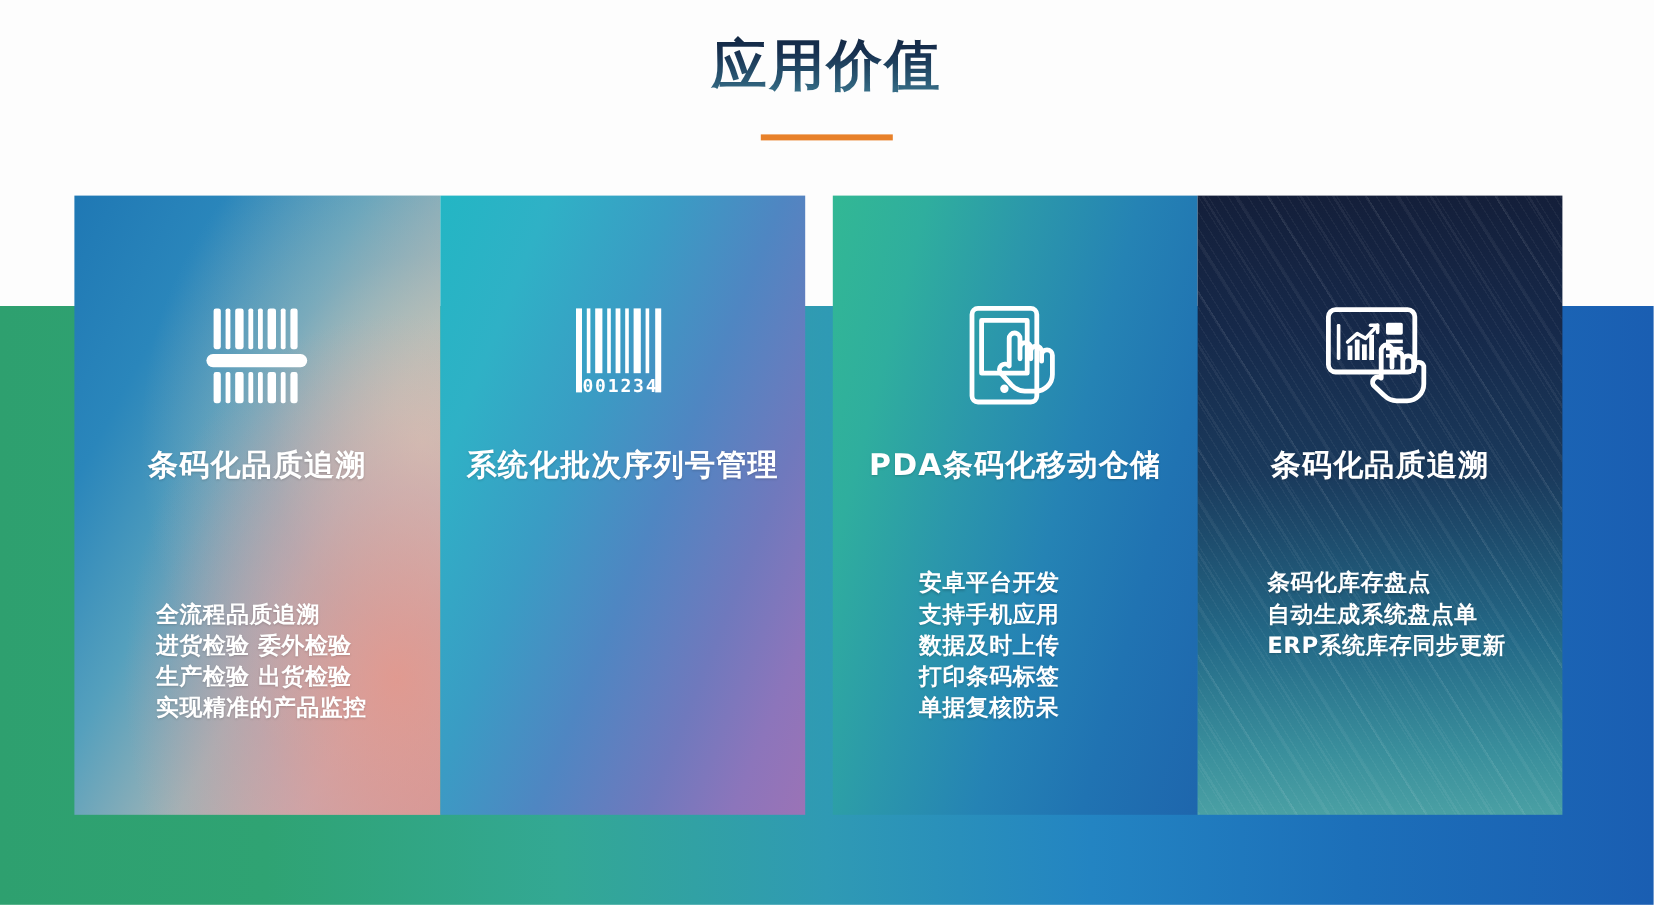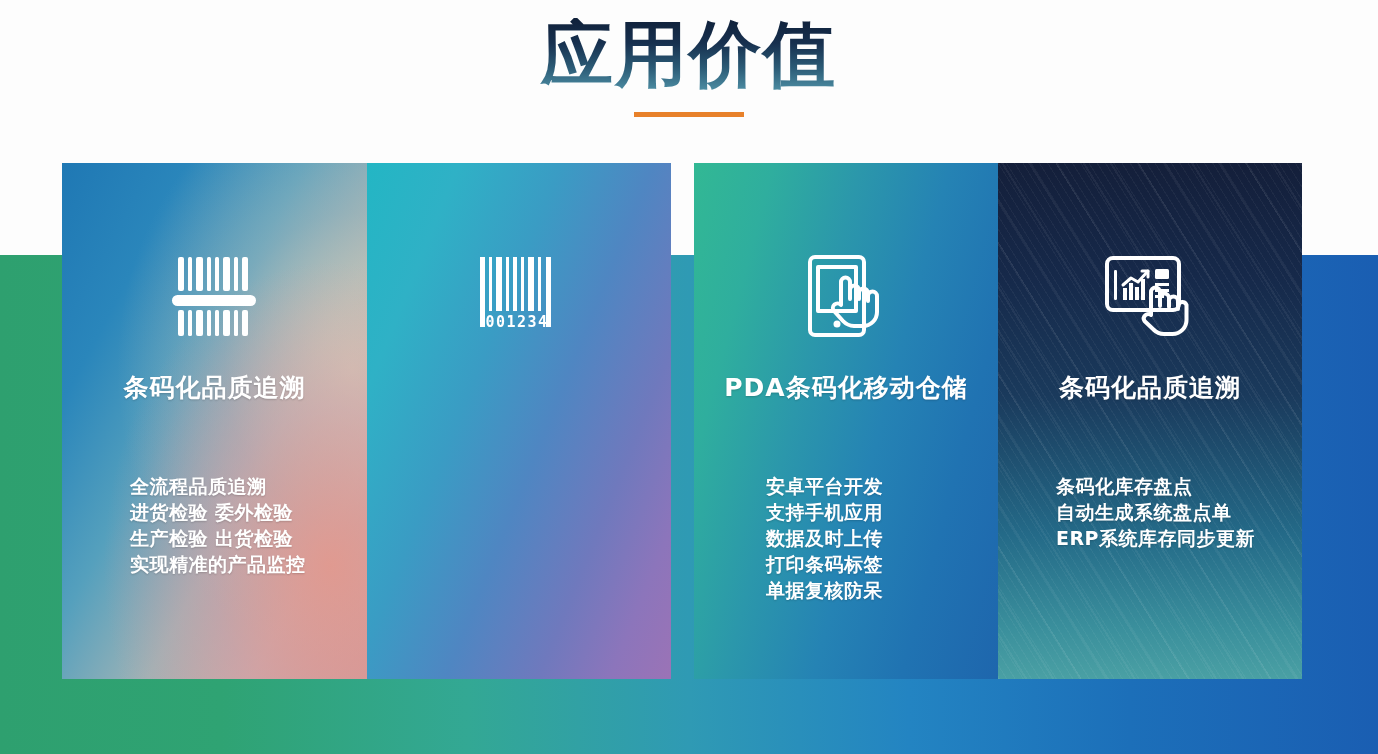--- a/index.html
+++ b/index.html
@@ -21,21 +21,21 @@
   }
 
   
   #header{
     position:absolute;left:0;top:0;width:1378px;height:163px;
     background:#fdfdfd;
   }
   #page-title{
     position:absolute;left:0;top:18px;width:1378px;
     text-align:center;
-    font-size:72px;font-weight:bold;letter-spacing:2px;
+    font-size:46px;font-weight:bold;letter-spacing:2px;
     line-height:72px;
     background:linear-gradient(180deg,#10213a 0%,#17304f 35%,#2c5c77 70%,#4c8ca2 100%);
     -webkit-background-clip:text;background-clip:text;
     color:transparent;-webkit-text-fill-color:transparent;
   }
   #title-underline{
     position:absolute;left:50%;top:112px;margin-left:-55px;
     width:110px;height:5px;background:#e8812a;
   }
 
@@ -97,21 +97,21 @@
     color:#ffffff;font-size:25px;font-weight:bold;letter-spacing:1px;
     text-shadow:0 1px 2px rgba(0,0,0,.18);
   }
   .card-body{
     position:absolute;top:310px;
     color:#ffffff;font-size:19px;font-weight:bold;line-height:26px;
     letter-spacing:.5px;
     text-shadow:0 1px 2px rgba(0,0,0,.18);
     white-space:pre-line;
   }
-  .card-1 .card-body{left:68px;width:190px;}
+  .card-1 .card-body{left:68px;width:190px;margin-top:26px;}
   .card-2 .card-body{left:48px;width:225px;}
   .card-3 .card-body{left:72px;width:150px;}
   .card-4 .card-body{left:58px;width:220px;}
 </style>
 </head>
 <body>
 
 <div id="bg-band"></div>
 
 <div id="header">
@@ -162,20 +162,21 @@
           <rect x="30" y="2" width="3" height="54"></rect>
           <rect x="37" y="2" width="4" height="54"></rect>
           <rect x="45" y="2" width="3" height="54"></rect>
           <rect x="52" y="2" width="6" height="54"></rect>
           <rect x="62" y="2" width="3" height="54"></rect>
           <rect x="70" y="2" width="5" height="70"></rect>
         </g>
         <text x="41" y="72" text-anchor="middle" fill="#ffffff" font-family="DejaVu Sans Mono, Liberation Mono, monospace" font-size="15" font-weight="bold" letter-spacing="1.5">001234</text>
       </svg>
     </div>
+    <div class="card-title">系统化批次序列号管理</div>
   </div>
 
   <div class="card card-3">
     <div class="icon-wrap">
       <svg width="80" height="86" viewBox="0 0 80 86" aria-hidden="true">
         <g fill="none" stroke="#ffffff" stroke-width="4" stroke-linejoin="round" stroke-linecap="round">
           <rect x="4" y="3" width="54" height="78" rx="5"></rect>
           <rect x="12" y="13" width="38" height="44"></rect>
           <circle cx="31" cy="70" r="3.5" fill="#ffffff" stroke="none"></circle>
           <path d="M35 38 L35 28 a4.5 4.5 0 0 1 9 0 L44 45

